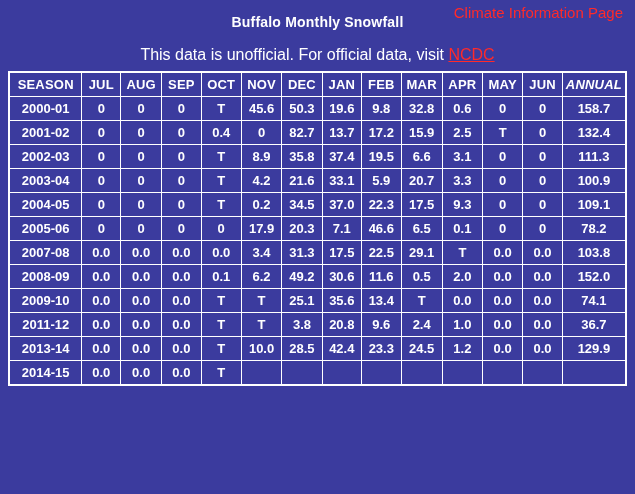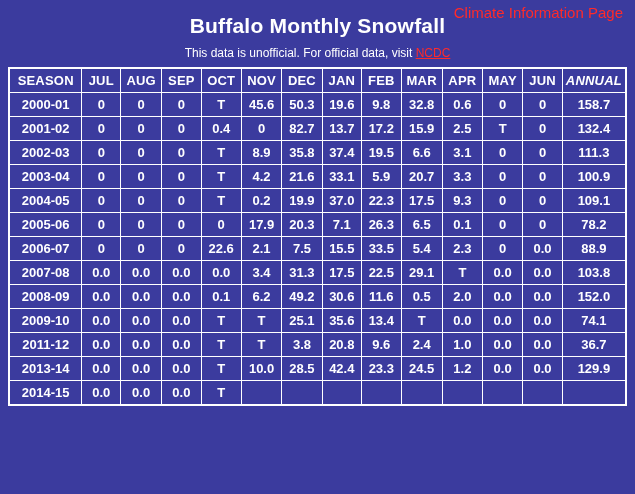--- a/index.html
+++ b/index.html
@@ -24,36 +24,36 @@
     position: relative;
     height: 40px;
   }
   .title {
     position: absolute;
     left: 0;
     right: 0;
     top: 14px;
     text-align: center;
     color: #ffffff;
-    font-size: 21px;
+    font-size: 14px;
     font-weight: bold;
     letter-spacing: 0.2px;
   }
   .climate-link {
     position: absolute;
     right: 12px;
     top: 4px;
     color: #ff2a2a;
     font-size: 15px;
     text-decoration: none;
   }
   .notice {
     text-align: center;
     color: #ffffff;
-    font-size: 12px;
+    font-size: 16px;
     padding-top: 6px;
     padding-bottom: 7px;
   }
   .notice .ncdc {
     color: #ff2a2a;
     text-decoration: underline;
   }
   .table-wrap {
     padding: 0 8px;
   }
@@ -189,60 +189,44 @@
             <td class="month">0</td>
             <td class="annual">100.9</td>
           </tr>
           <tr>
             <td class="season">2004-05</td>
             <td class="month">0</td>
             <td class="month">0</td>
             <td class="month">0</td>
             <td class="month">T</td>
             <td class="month">0.2</td>
-            <td class="month">19.9</td>
+            <td class="month">34.5</td>
             <td class="month">37.0</td>
             <td class="month">22.3</td>
             <td class="month">17.5</td>
             <td class="month">9.3</td>
             <td class="month">0</td>
             <td class="month">0</td>
             <td class="annual">109.1</td>
           </tr>
           <tr>
             <td class="season">2005-06</td>
             <td class="month">0</td>
             <td class="month">0</td>
             <td class="month">0</td>
             <td class="month">0</td>
             <td class="month">17.9</td>
             <td class="month">20.3</td>
             <td class="month">7.1</td>
-            <td class="month">26.3</td>
+            <td class="month">46.6</td>
             <td class="month">6.5</td>
             <td class="month">0.1</td>
             <td class="month">0</td>
             <td class="month">0</td>
             <td class="annual">78.2</td>
-          </tr>
-          <tr>
-            <td class="season">2006-07</td>
-            <td class="month">0</td>
-            <td class="month">0</td>
-            <td class="month">0</td>
-            <td class="month">22.6</td>
-            <td class="month">2.1</td>
-            <td class="month">7.5</td>
-            <td class="month">15.5</td>
-            <td class="month">33.5</td>
-            <td class="month">5.4</td>
-            <td class="month">2.3</td>
-            <td class="month">0</td>
-            <td class="month">0.0</td>
-            <td class="annual">88.9</td>
           </tr>
           <tr>
             <td class="season">2007-08</td>
             <td class="month">0.0</td>
             <td class="month">0.0</td>
             <td class="month">0.0</td>
             <td class="month">0.0</td>
             <td class="month">3.4</td>
             <td class="month">31.3</td>
             <td class="month">17.5</td>

